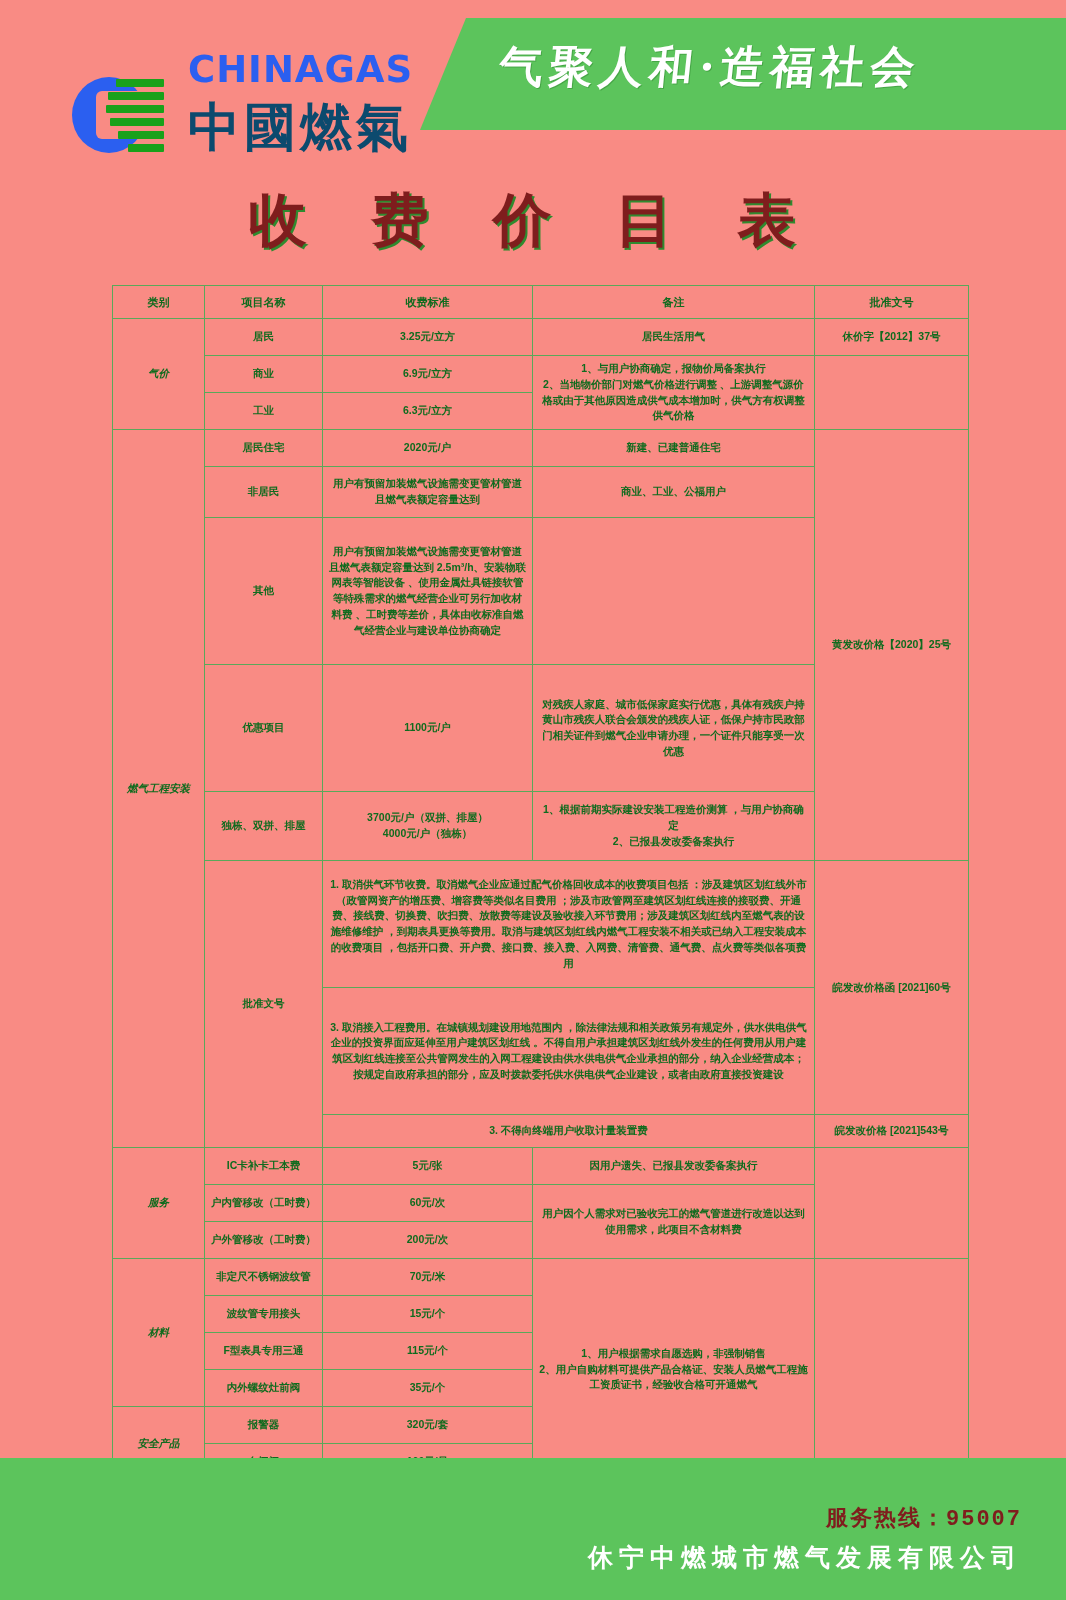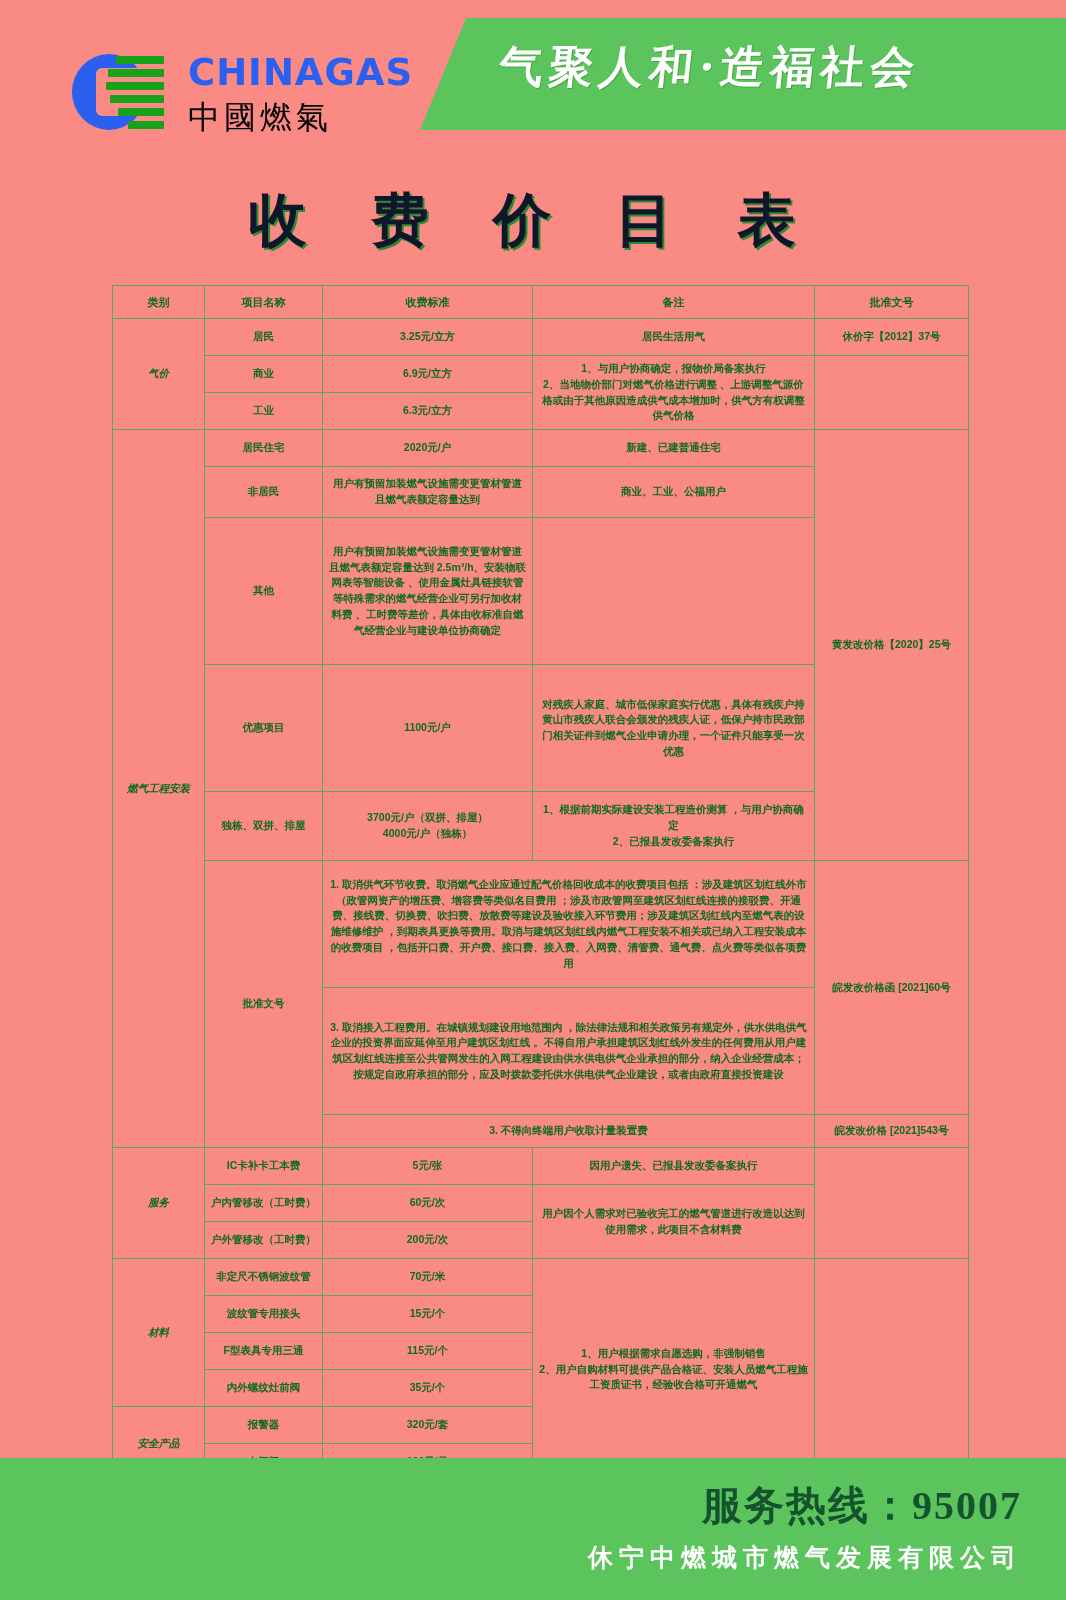--- a/index.html
+++ b/index.html
@@ -50,28 +50,28 @@
   .logo-bars i:nth-child(2){width:56px;margin-left:2px;}
   .logo-bars i:nth-child(3){width:58px;margin-left:0;}
   .logo-bars i:nth-child(4){width:54px;margin-left:4px;}
   .logo-bars i:nth-child(5){width:46px;margin-left:12px;}
   .logo-bars i:nth-child(6){width:36px;margin-left:22px;}
   .logo-text-en{
     font-size:37px;font-weight:bold;color:#2b5ff0;letter-spacing:1px;
     font-family:"DejaVu Sans","Liberation Sans",sans-serif;
   }
   .logo-text-cn{
-    font-size:32px;font-weight:normal;color:#000000;letter-spacing:4px;margin-top:2px;
+    font-size:52px;font-weight:bold;color:#0c4a6e;letter-spacing:4px;margin-top:2px;
     font-family:"DejaVu Sans","Liberation Sans",sans-serif;
   }
   
   .title{
     position:absolute;left:0;top:182px;width:1066px;text-align:center;
     font-family:"DejaVu Serif","Liberation Serif",serif;
-    font-size:58px;font-weight:bold;color:#0f172a;letter-spacing:22px;
+    font-size:58px;font-weight:bold;color:#7f1d1d;letter-spacing:22px;
     text-shadow:2px 2px 0 #2f8a2f;
   }
   
   table.price{
     position:absolute;left:105px;top:285px;width:856px;
     border-collapse:collapse;
     table-layout:fixed;
     margin-left:7px;
   }
   table.price td,table.price th{
@@ -94,22 +94,22 @@
   .note{font-size:10px;line-height:1.65;text-align:left;padding:6px 9px;}
   .note2{font-size:9.4px;line-height:1.6;text-align:left;padding:6px 9px;}
   
   .footer{
     position:absolute;left:0;bottom:0;width:1066px;height:142px;background:#5cc45c;
   }
   .footer-inner{
     position:absolute;right:44px;bottom:26px;text-align:right;
   }
   .hotline{
-    font-family:Liberation Serif, serif;
-    font-size:40px;font-weight:bold;color:#14532d;letter-spacing:2px;
+    font-family:Liberation Mono, monospace;
+    font-size:22px;font-weight:bold;color:#7f1d1d;letter-spacing:2px;
   }
   .company{
     font-family:"DejaVu Serif","Liberation Serif",serif;
     font-size:25px;font-weight:bold;color:#ffffff;letter-spacing:6px;margin-top:8px;
   }
   .wm{
     position:absolute;left:60px;bottom:150px;width:900px;height:360px;
     font-size:300px;color:rgba(255,255,255,.12);
     font-family:"DejaVu Serif",serif;pointer-events:none;overflow:hidden;
   }

